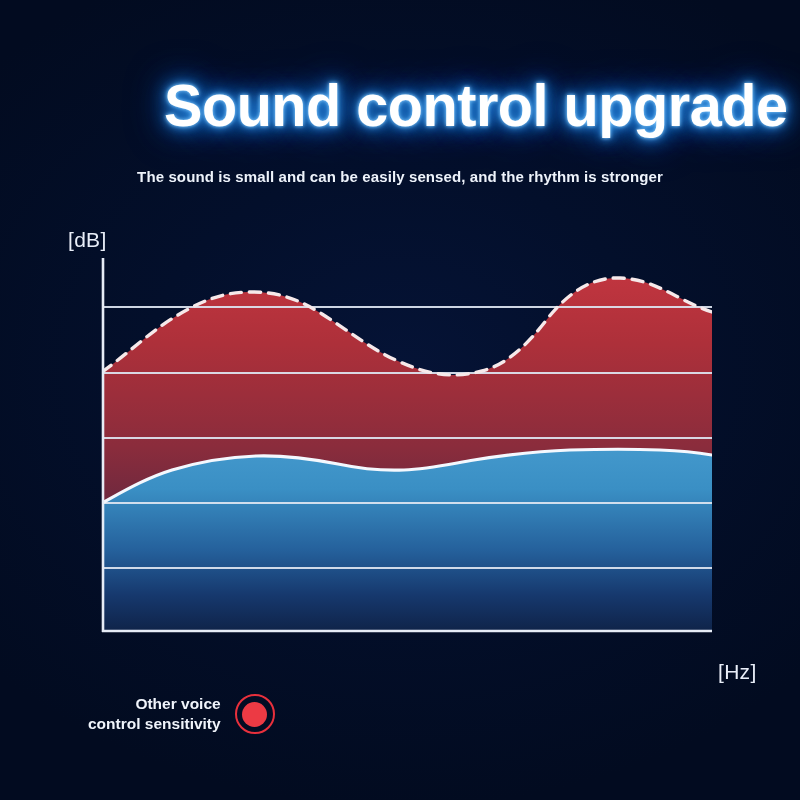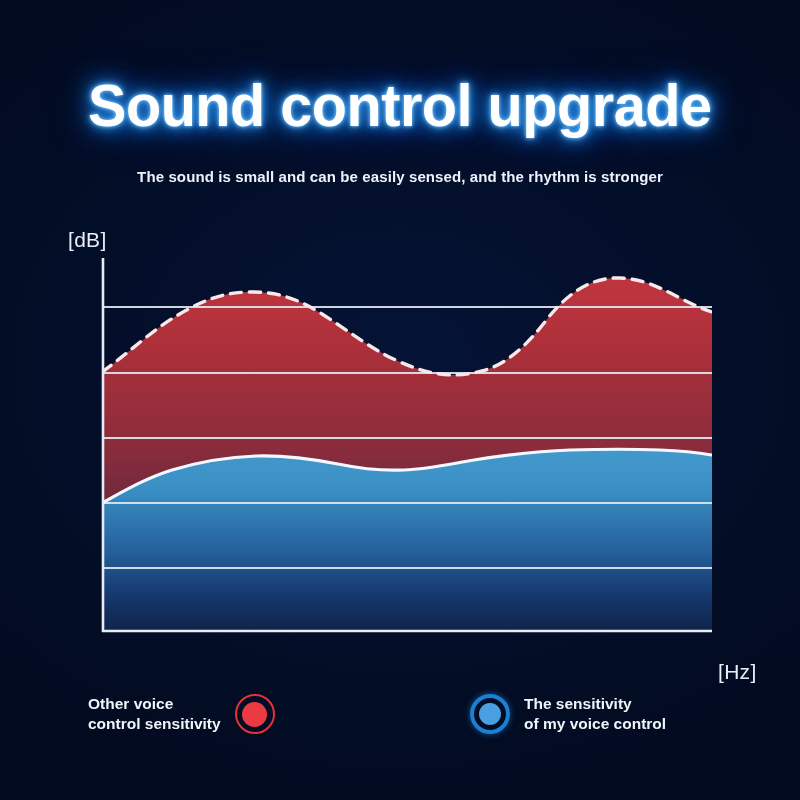--- a/index.html
+++ b/index.html
@@ -24,21 +24,21 @@
     background:
       radial-gradient(ellipse 70% 55% at 50% 46%, #051336 0%, #030f2b 45%, #020b20 100%);
   }
 
   
   .title-wrap {
     position: absolute;
     left: 0;
     top: 76px;
     width: 800px;
-    text-align: center;
+    text-align: right;
   }
   .title {
     display: inline-block;
     font-family: "Liberation Sans", sans-serif;
     font-size: 60px;
     font-weight: bold;
     letter-spacing: -0.5px;
     color: #ffffff;
     line-height: 1.0;
     transform: scaleX(0.96);
@@ -91,21 +91,21 @@
   #legend-left  { left: 88px;  top: 694px; }
   #legend-right { left: 470px; top: 694px; }
 
   .legend-text {
     font-size: 15.5px;
     font-weight: bold;
     color: #f0f4fb;
     line-height: 1.32;
     white-space: pre-line;
   }
-  #legend-left .legend-text { text-align: left; }
+  #legend-left .legend-text { text-align: right; }
   #legend-right .legend-text { text-align: left; }
 
   .marker {
     width: 40px; height: 40px;
     border-radius: 50%;
     position: relative;
     flex: 0 0 auto;
   }
   .marker .ring {
     position: absolute;
@@ -226,22 +226,14 @@
 
   <div class="legend" id="legend-left">
     <div class="legend-text">Other voice
 control sensitivity</div>
     <div class="marker" id="marker-red">
       <div class="ring"></div>
       <div class="dot"></div>
     </div>
   </div>
 
-  <div class="legend" id="legend-right">
-    <div class="marker" id="marker-blue">
-      <div class="ring"></div>
-      <div class="dot"></div>
-    </div>
-    <div class="legend-text">The sensitivity
-of my voice control</div>
-  </div>
 
 </div>
 
 </body></html>

